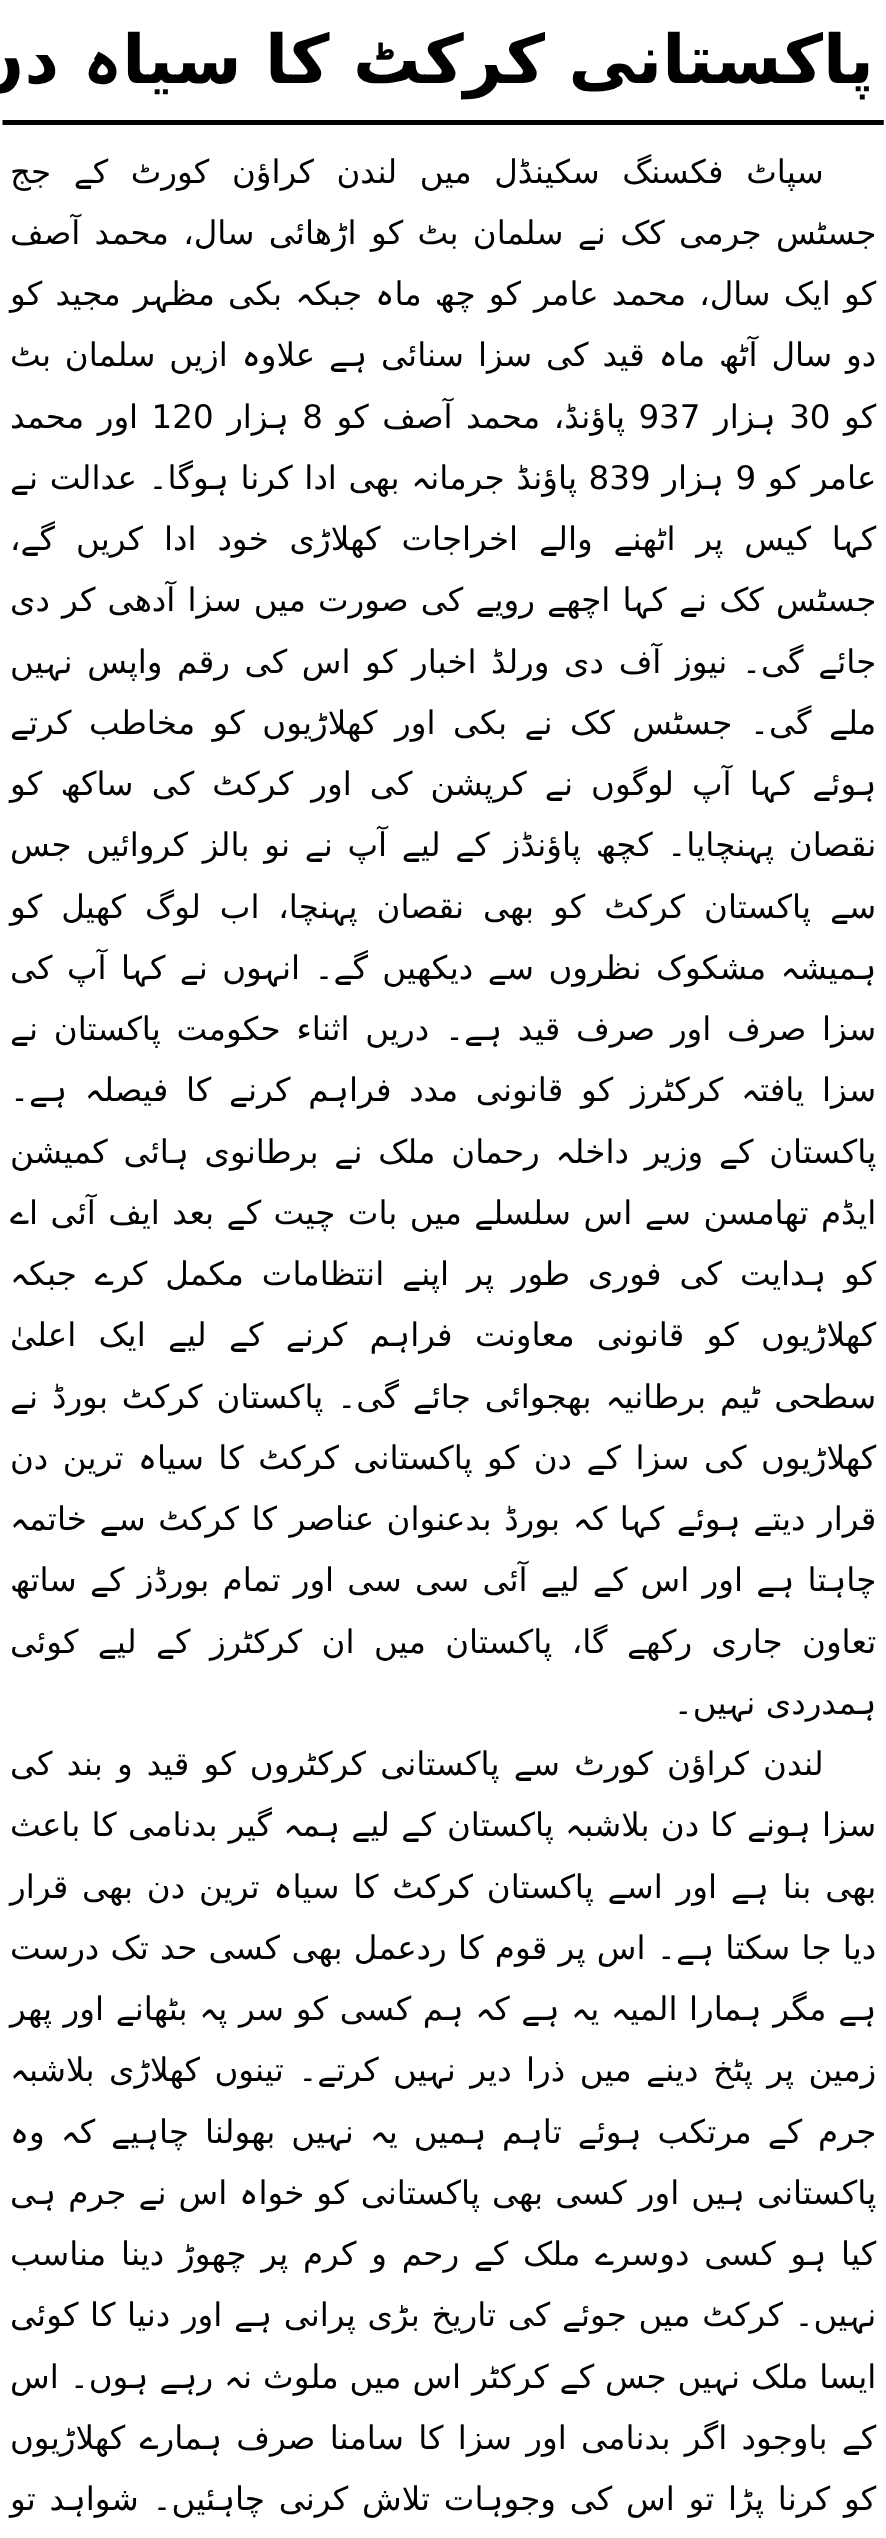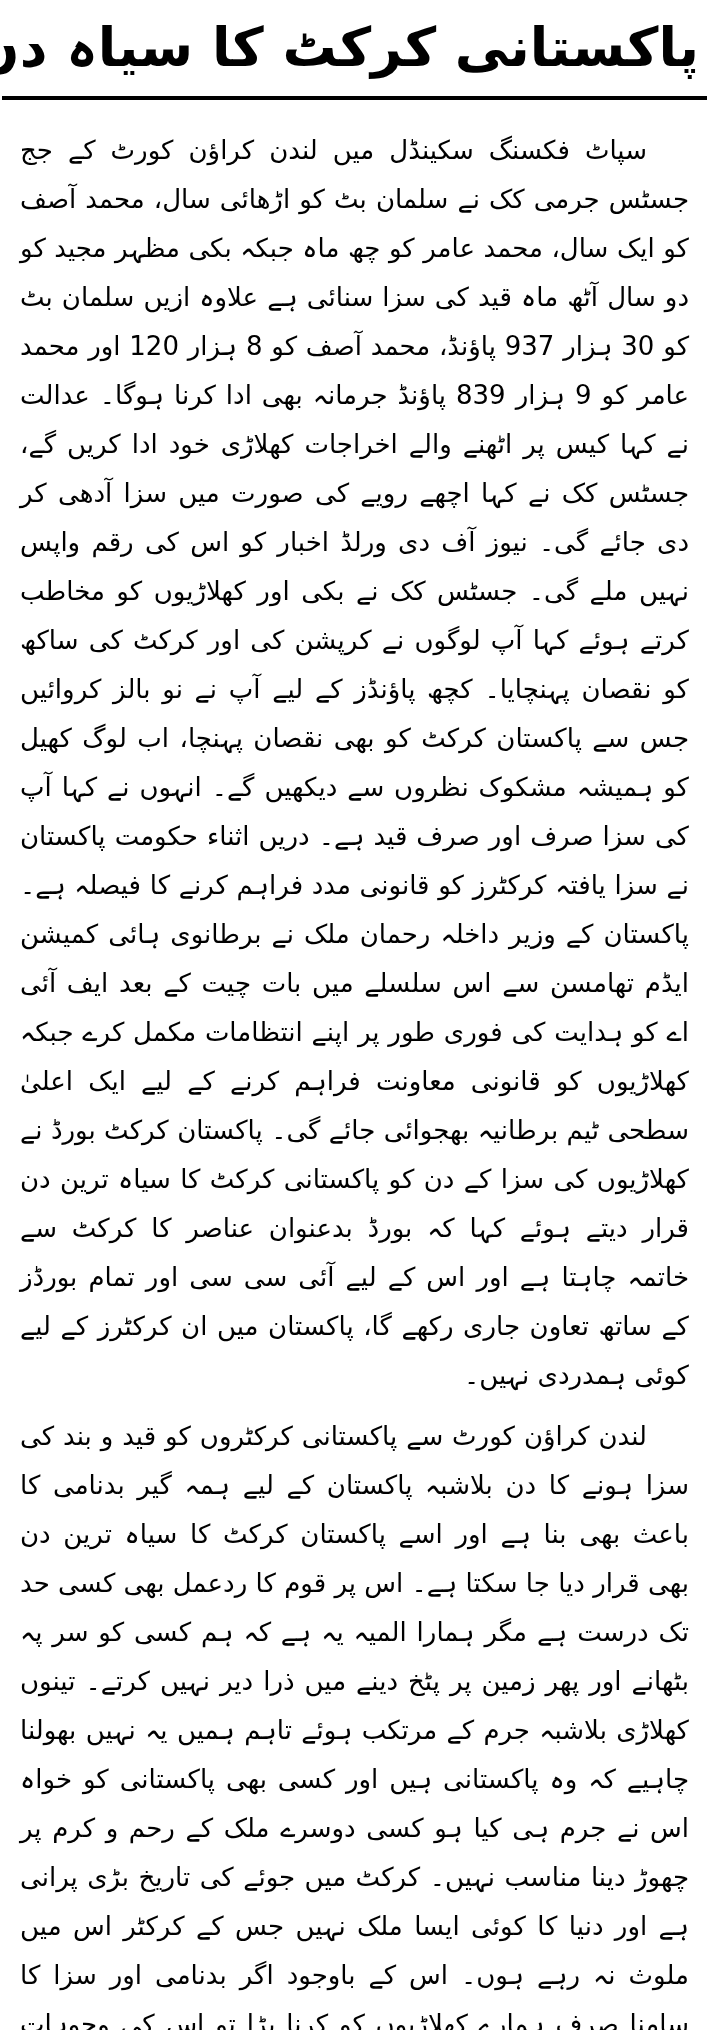--- a/index.html
+++ b/index.html
@@ -35,21 +35,21 @@
     margin: 2px 2px 10px 2px;
   }
   .article-body {
     padding: 4px 8px 0 8px;
     font-size: 26px;
     line-height: 49px;
     text-align: justify;
     color: #000000;
   }
   .para {
-    margin: 12px;
+    margin: 0;
     text-indent: 42px;
   }
 </style>
 </head>
 <body>
 
 <div class="page">
 
   <h1 class="headline">پاکستانی کرکٹ کا سیاہ دن اور بورڈ کا کردار</h1>
 

